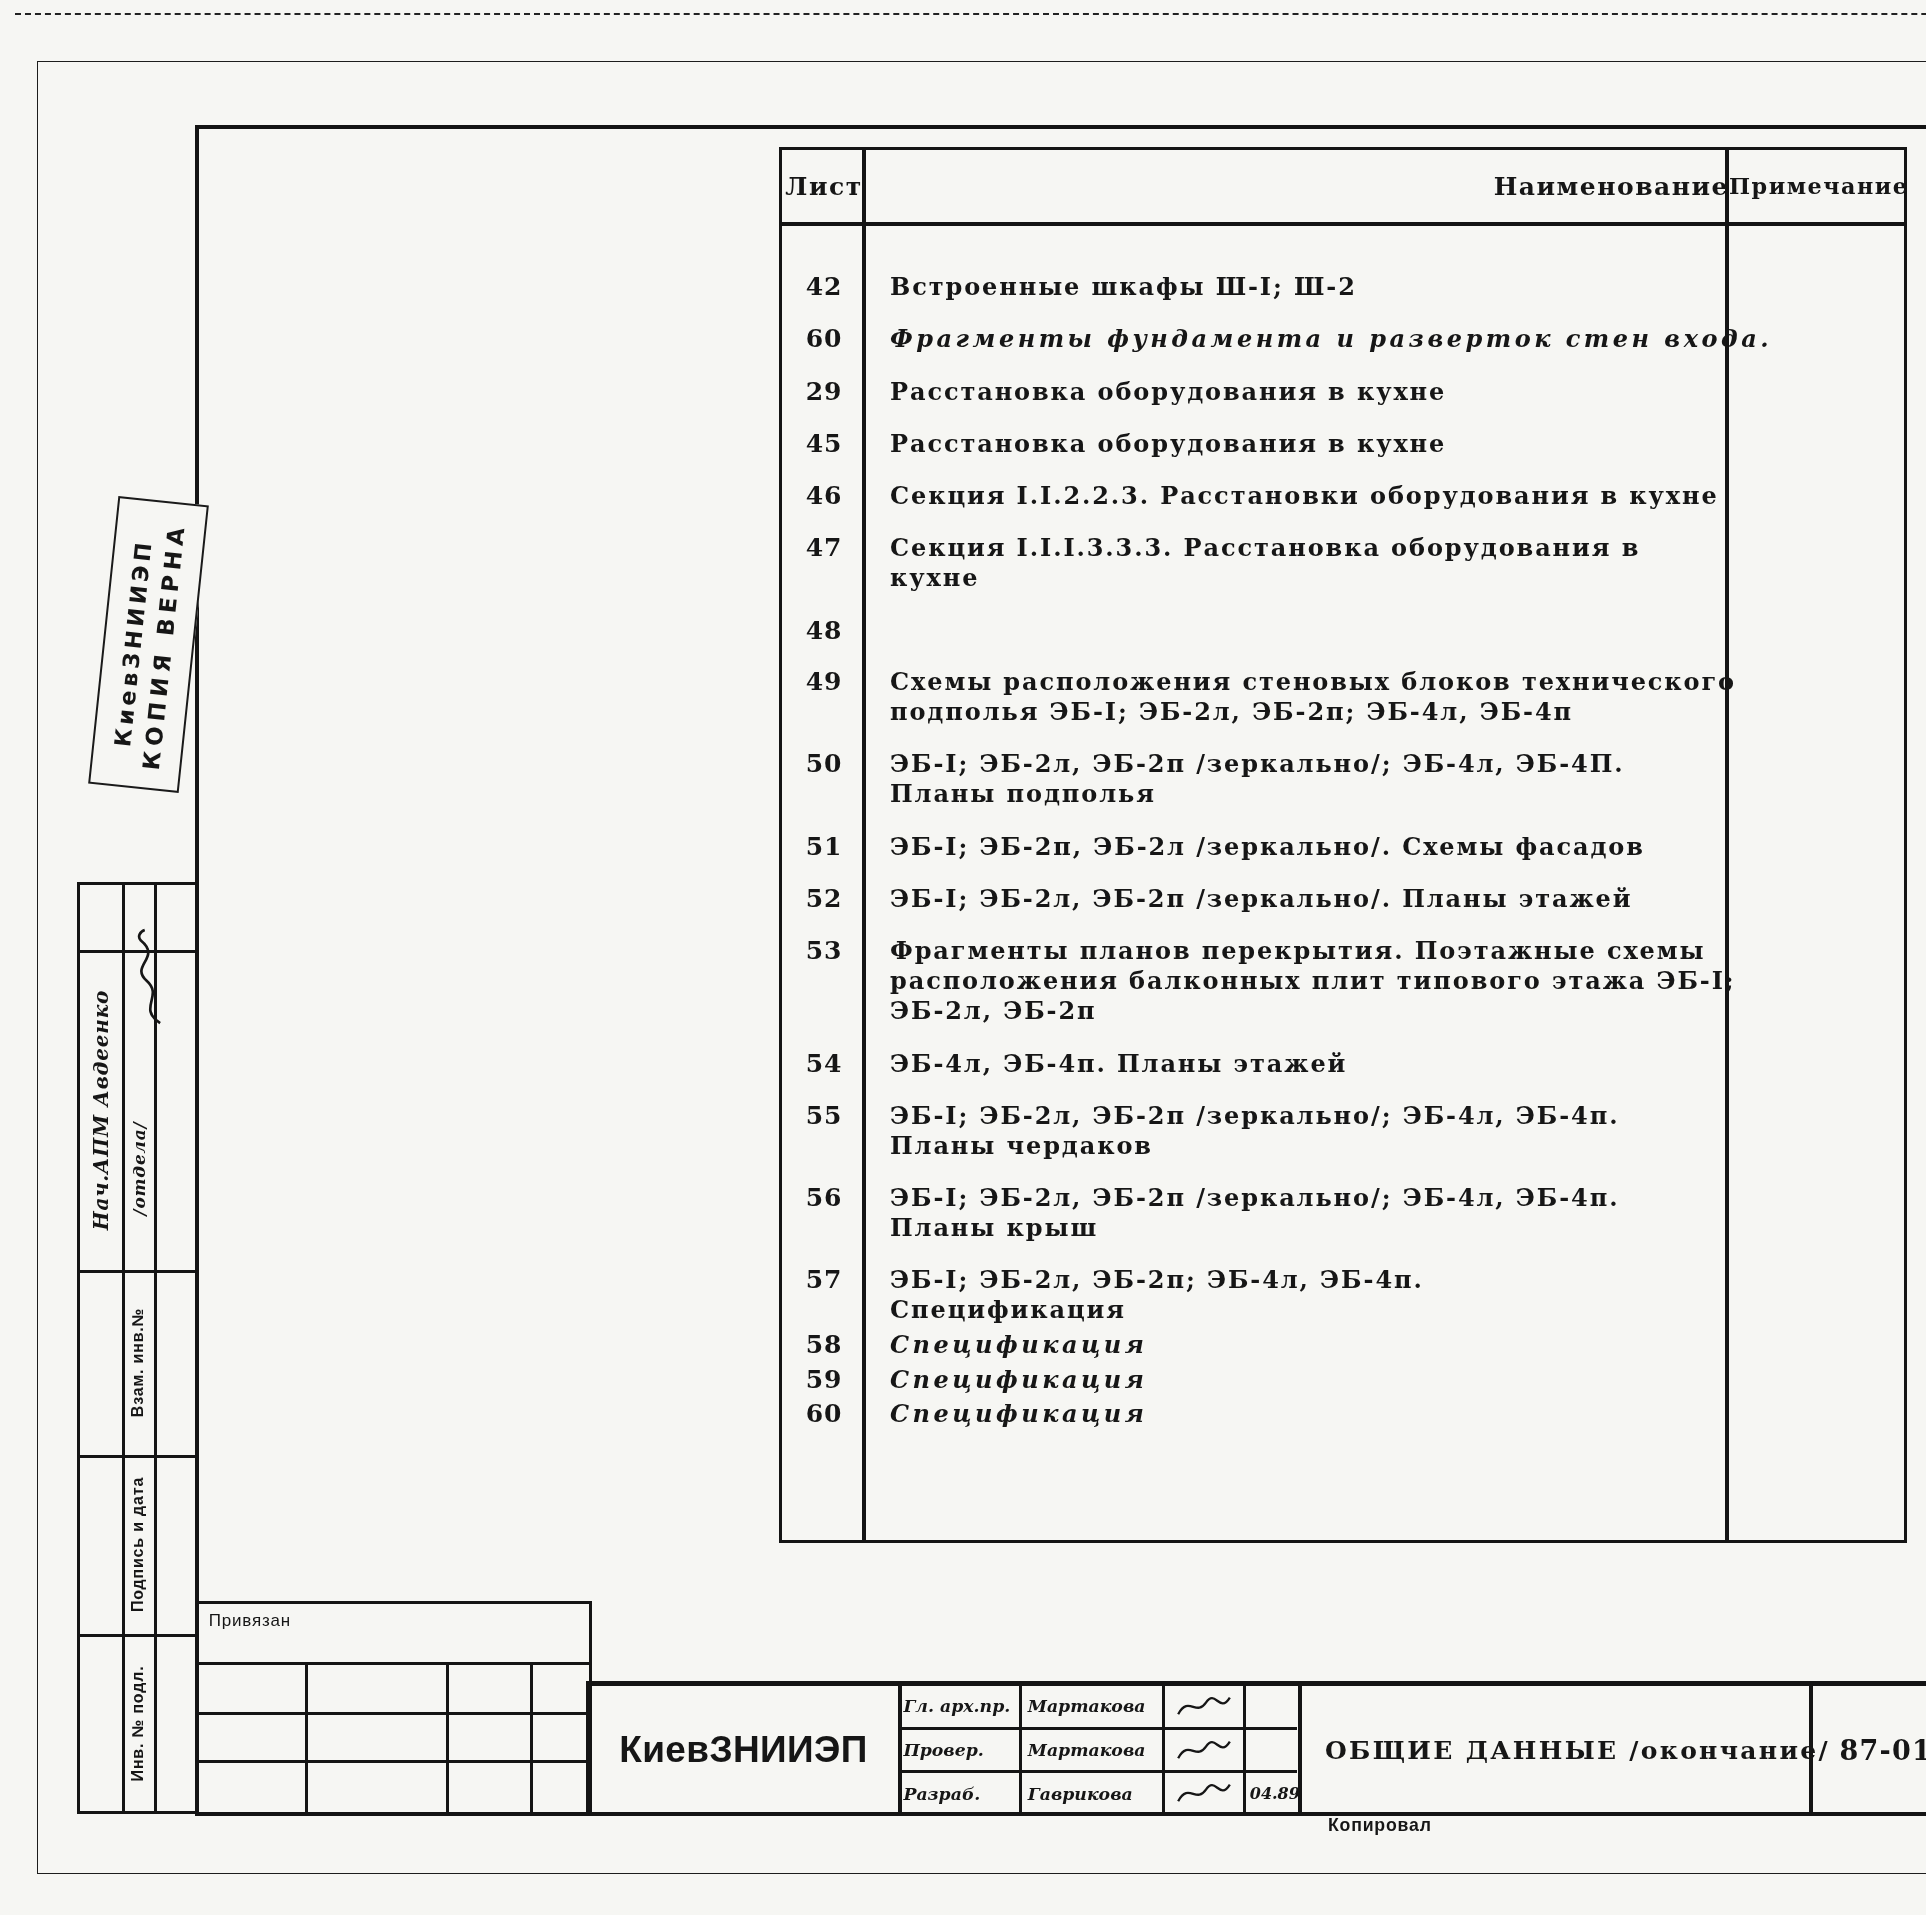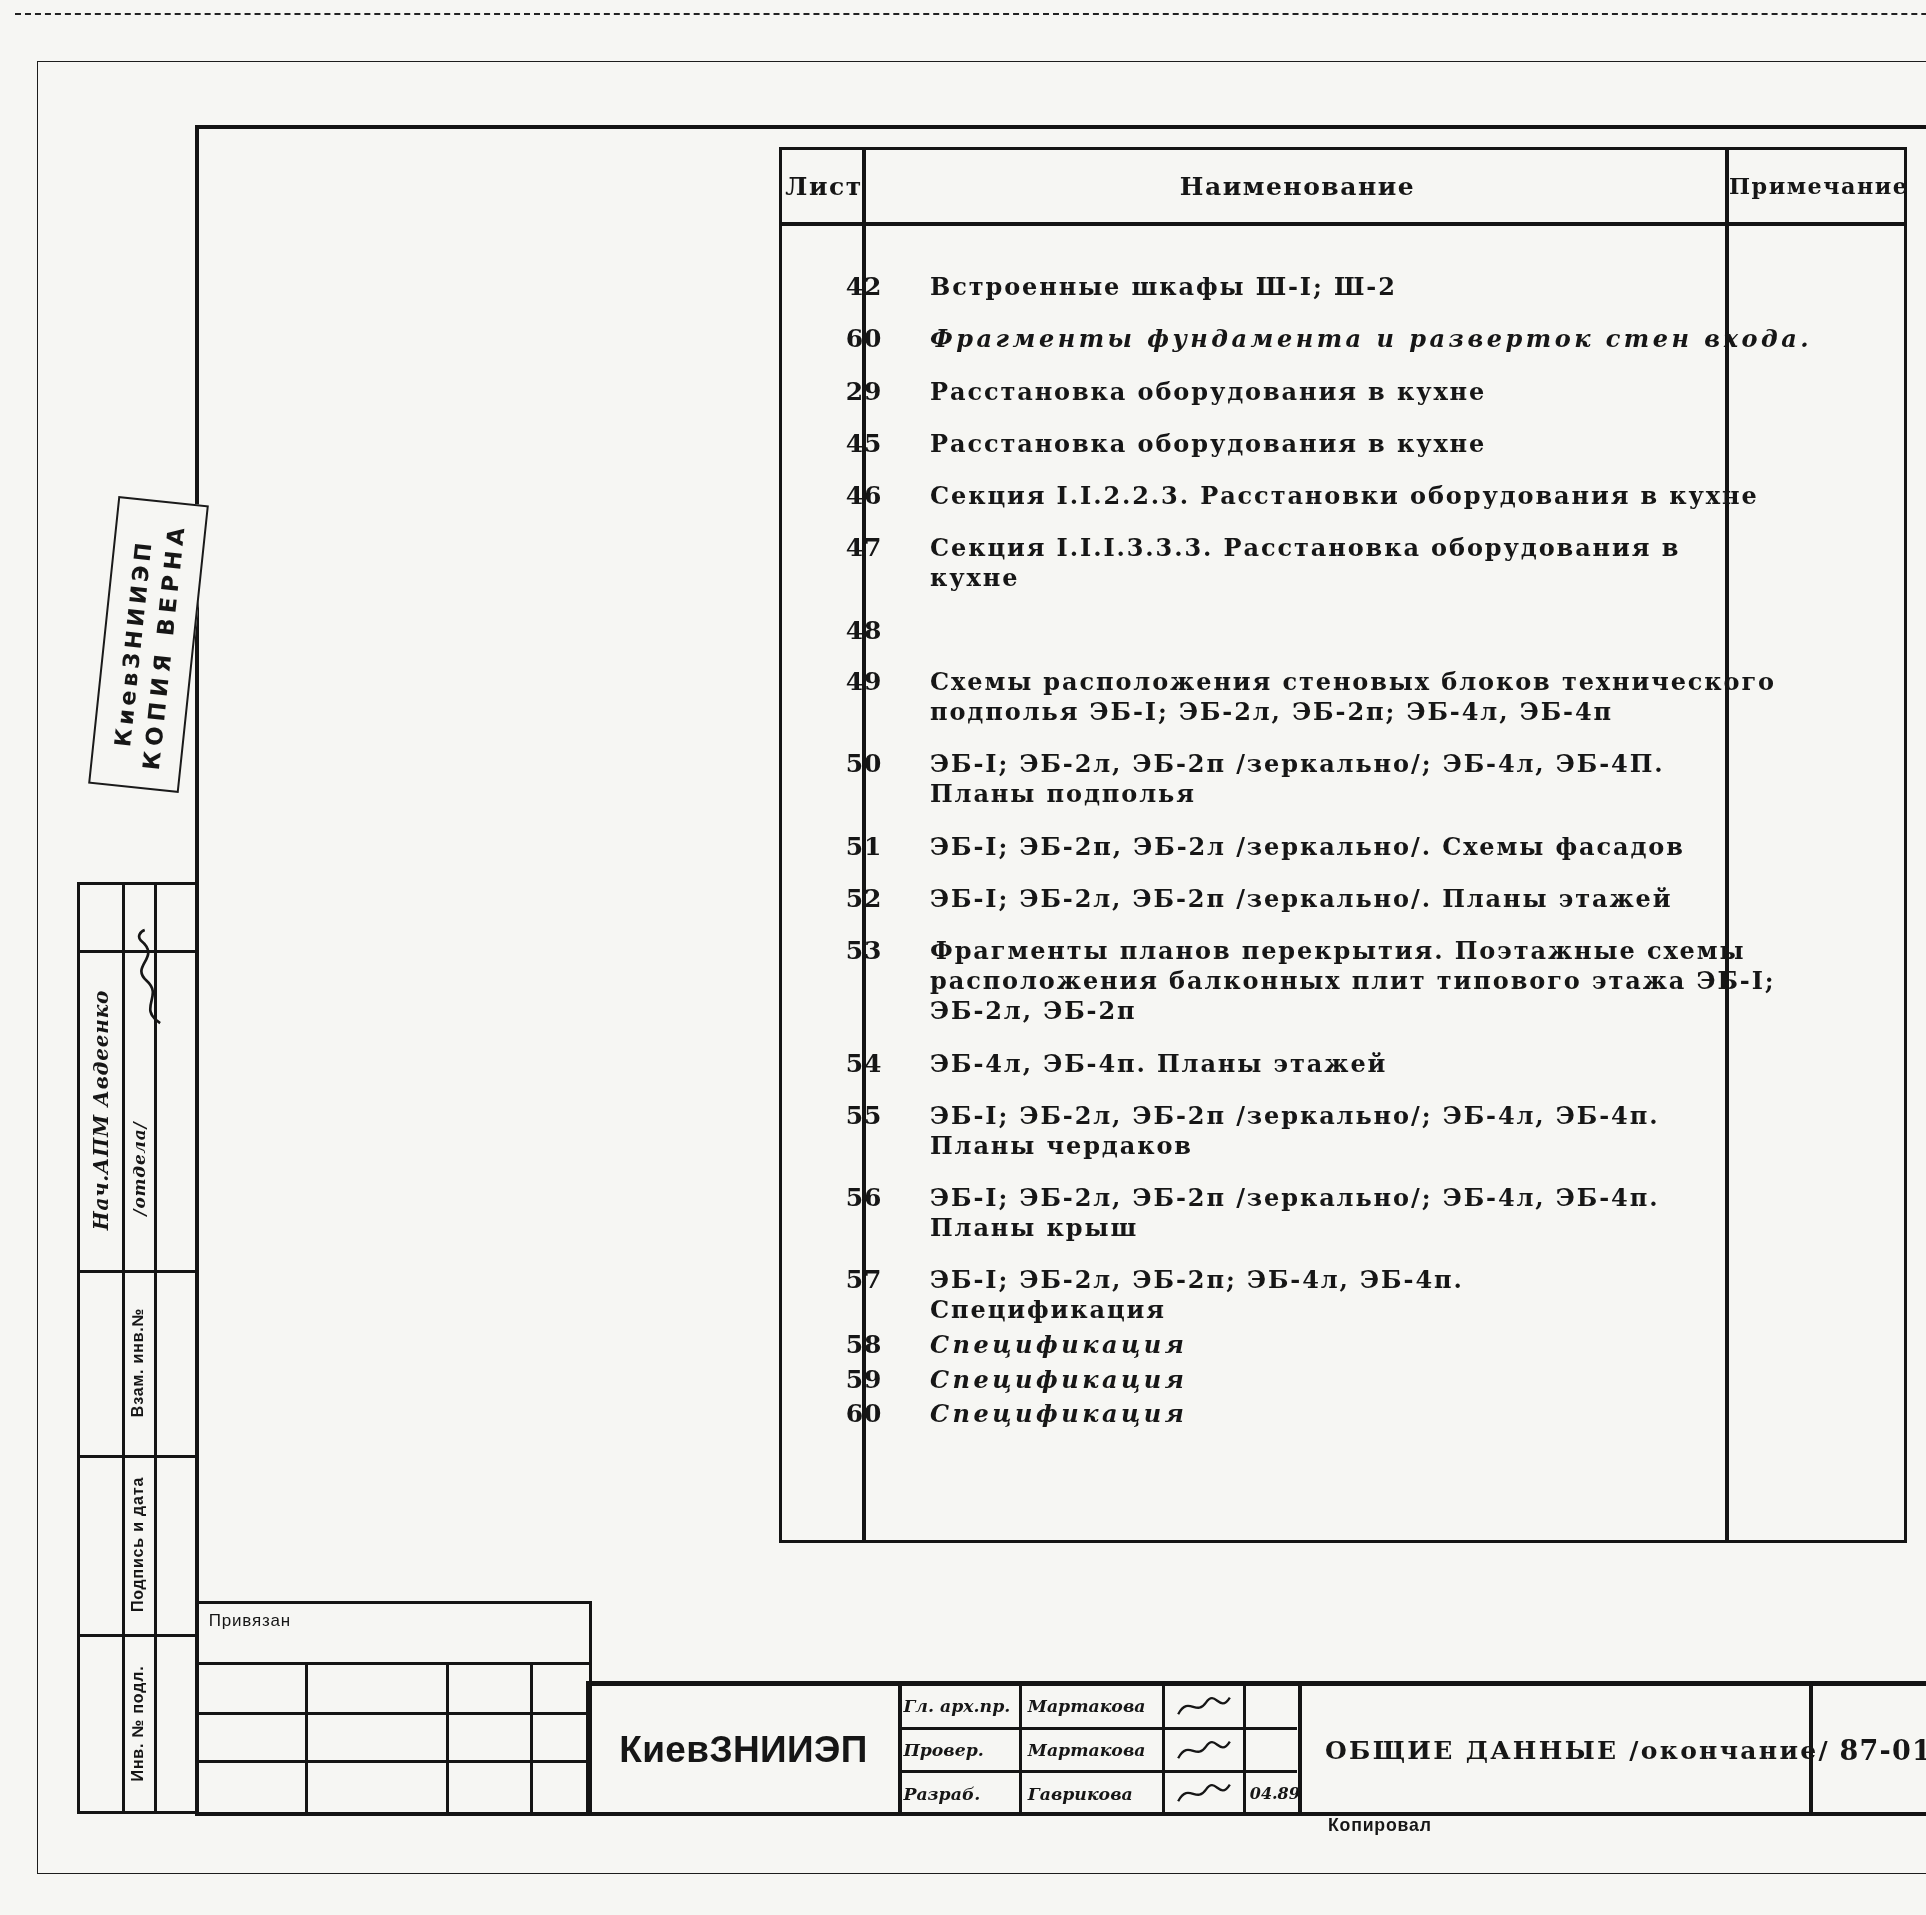--- a/index.html
+++ b/index.html
@@ -17,26 +17,26 @@
   .frame{left:195px;top:125px;width:2382px;height:1683px;border:4.2px solid #141414;background:transparent;}
   
   .sheet-table{left:779px;top:147px;width:1122px;height:1390px;border:3.5px solid #141414;}
   .sheet-table .vline{position:absolute;top:0;bottom:0;width:3.5px;background:#141414;}
   .sheet-table .v1{left:80px;}
   .sheet-table .v2{left:943px;}
   .thead{position:absolute;left:0;top:0;right:0;height:72px;border-bottom:4.2px solid #141414;
     display:flex;align-items:center;}
   .th{font-size:25px;font-weight:700;letter-spacing:1.5px;text-align:center;}
   .th.c1{width:84px;flex:0 0 84px;}
-  .th.c2{flex:1;}
+  .th.c2{flex:1;text-align:right;}
   .th.c3{width:175px;flex:0 0 175px;font-size:22.3px;}
   .tbody{position:absolute;left:0;right:0;top:76px;bottom:0;padding-top:46px;overflow:hidden;}
   .trow{display:flex;margin-bottom:22.3px;}
   .trow.compact{margin-bottom:4.6px;}
-  .rnum{width:84px;flex:0 0 84px;text-align:center;font-size:25px;font-weight:700;letter-spacing:0.8px;padding-left:40px;}
+  .rnum{width:84px;flex:0 0 84px;text-align:center;font-size:25px;font-weight:700;letter-spacing:0.8px;}
   .rtext{padding-left:24px;font-size:24px;font-weight:700;letter-spacing:1.9px;line-height:30px;
     white-space:pre-line;}
   .rtext.hand{font-style:italic;letter-spacing:3.5px;}
   
   .copy-stamp{left:3.9px;top:599px;width:285px;height:87px;border:2.7px solid #1a1a1a;
     transform:rotate(-84deg);transform-origin:center;background:#f6f6f3;
     display:flex;flex-direction:column;align-items:center;justify-content:center;gap:5.4px;}
   .copy-stamp .l1{font-size:22.3px;font-weight:700;letter-spacing:3.9px;font-family:"DejaVu Sans","Liberation Sans",sans-serif;}
   .copy-stamp .l2{font-size:23px;font-weight:700;letter-spacing:5.4px;font-family:"DejaVu Sans","Liberation Sans",sans-serif;}
   .margin-grid{left:77px;top:882px;width:116px;height:926px;border:3.1px solid #141414;}

